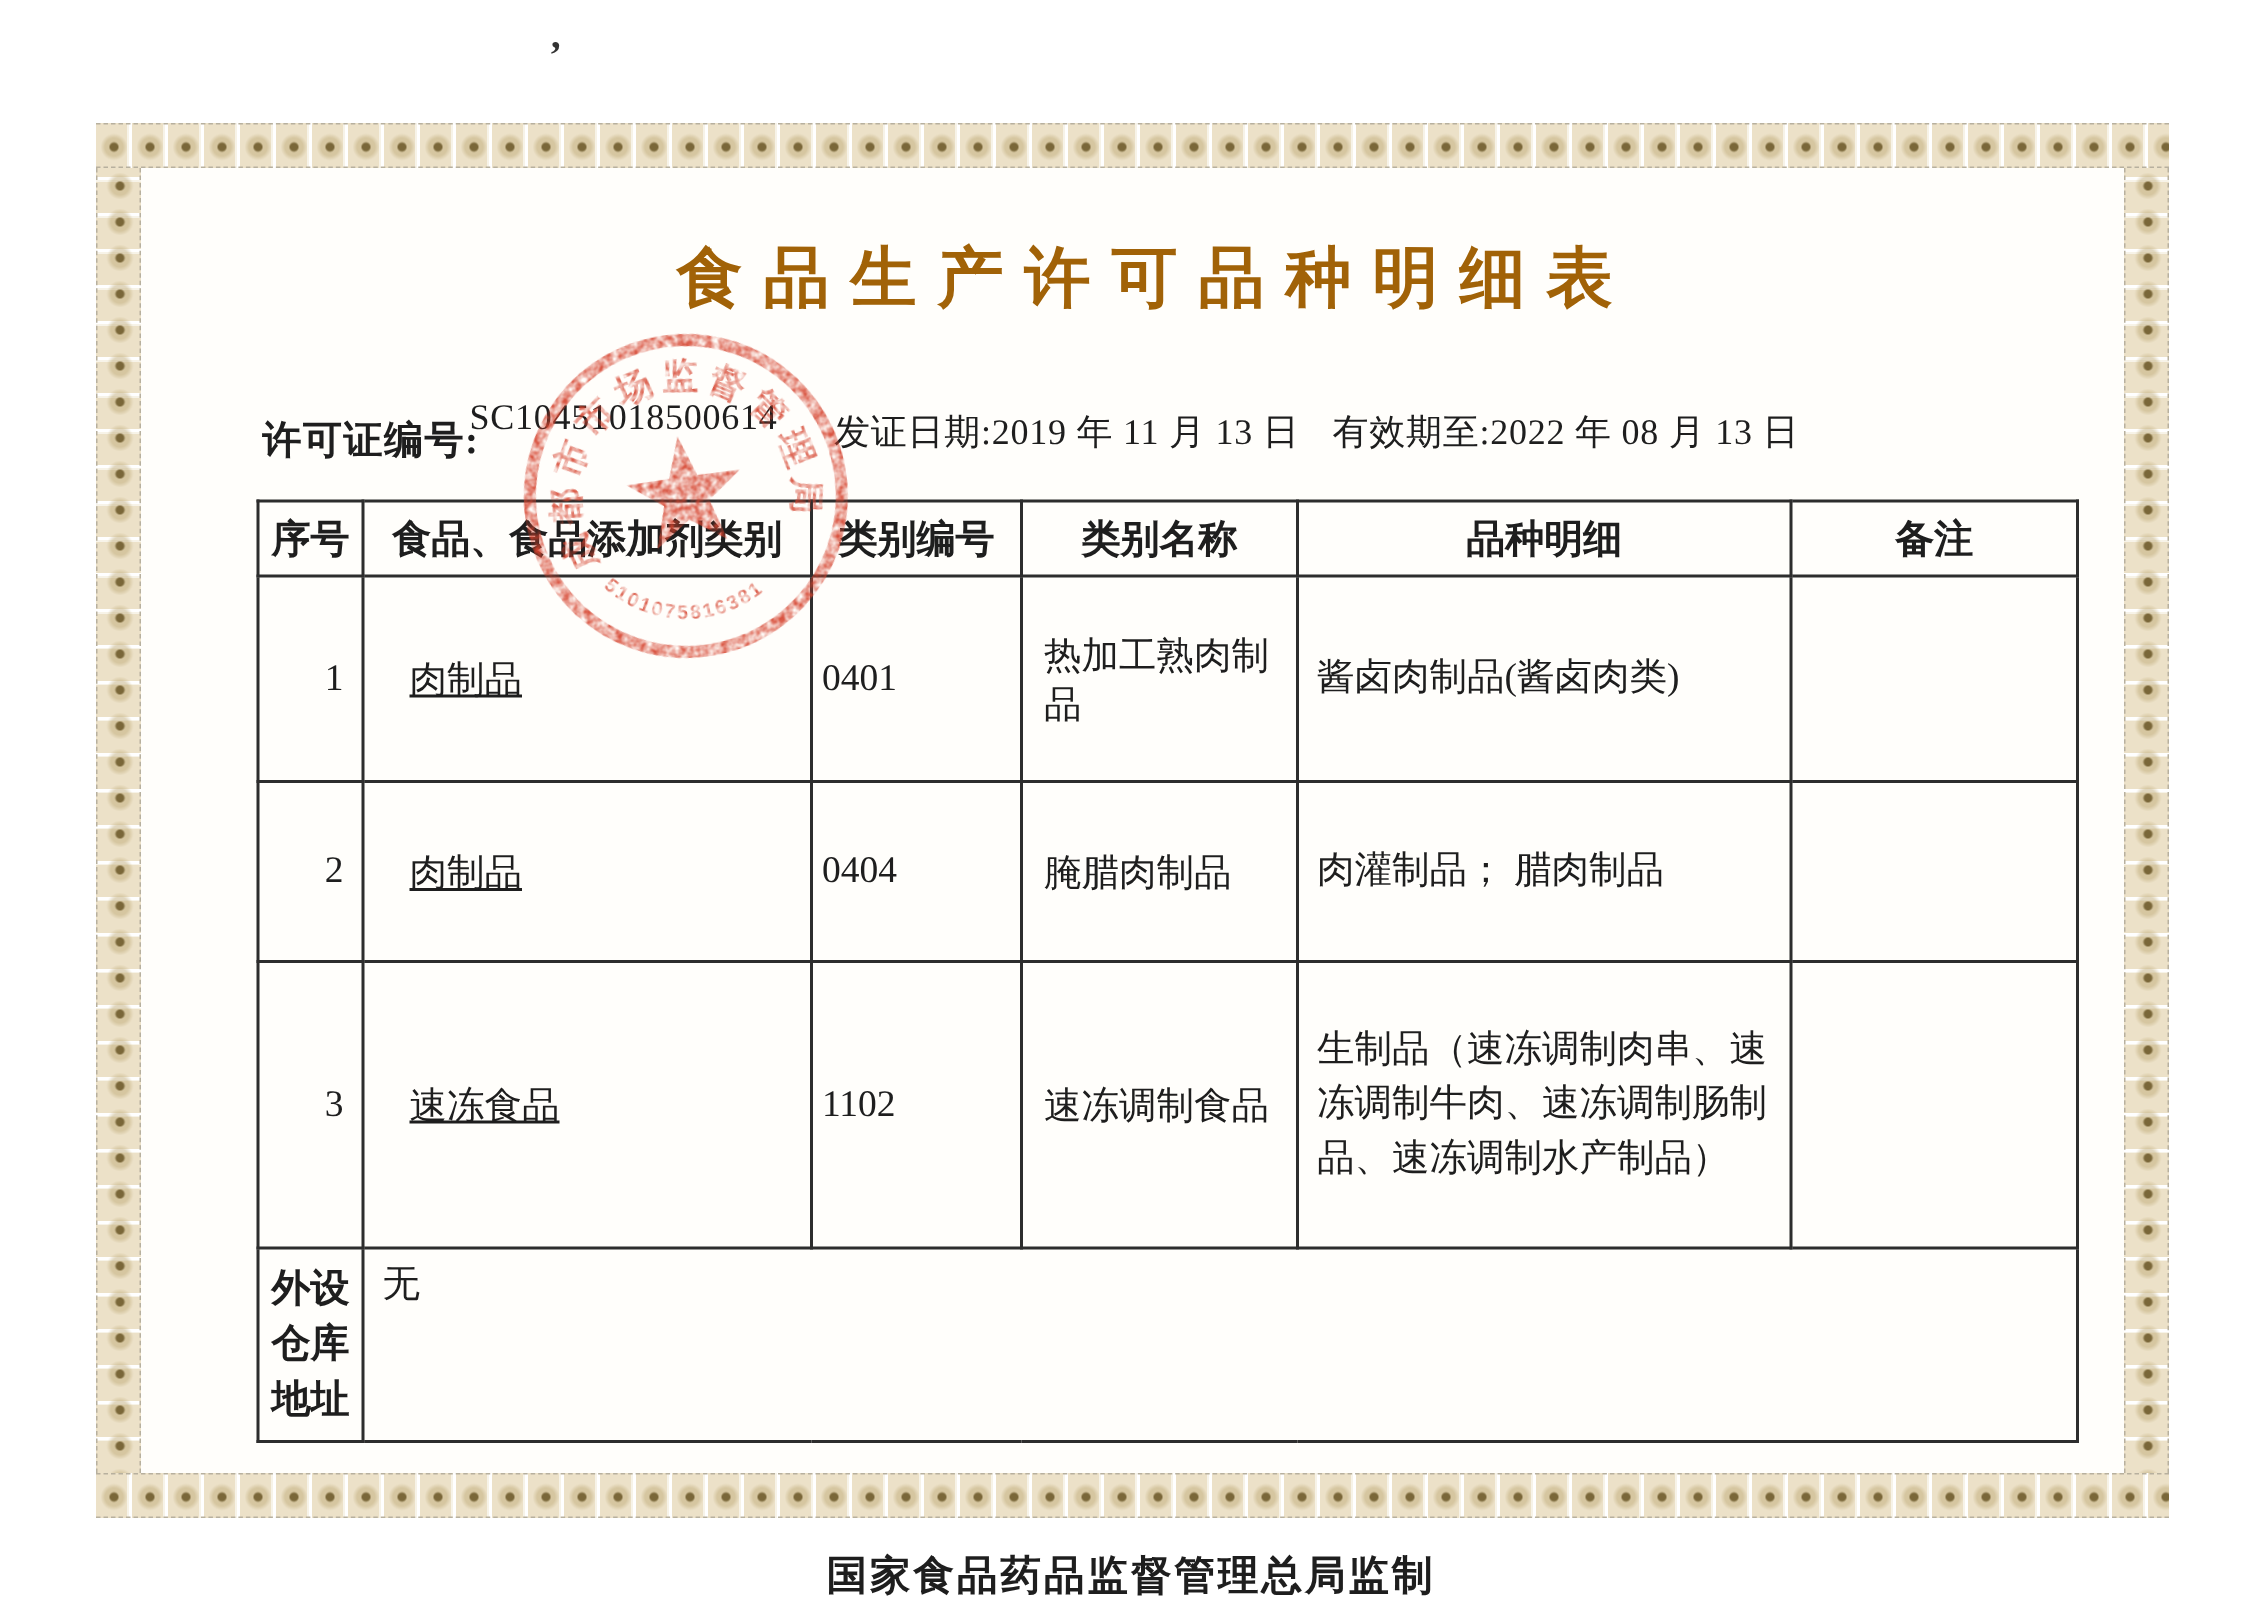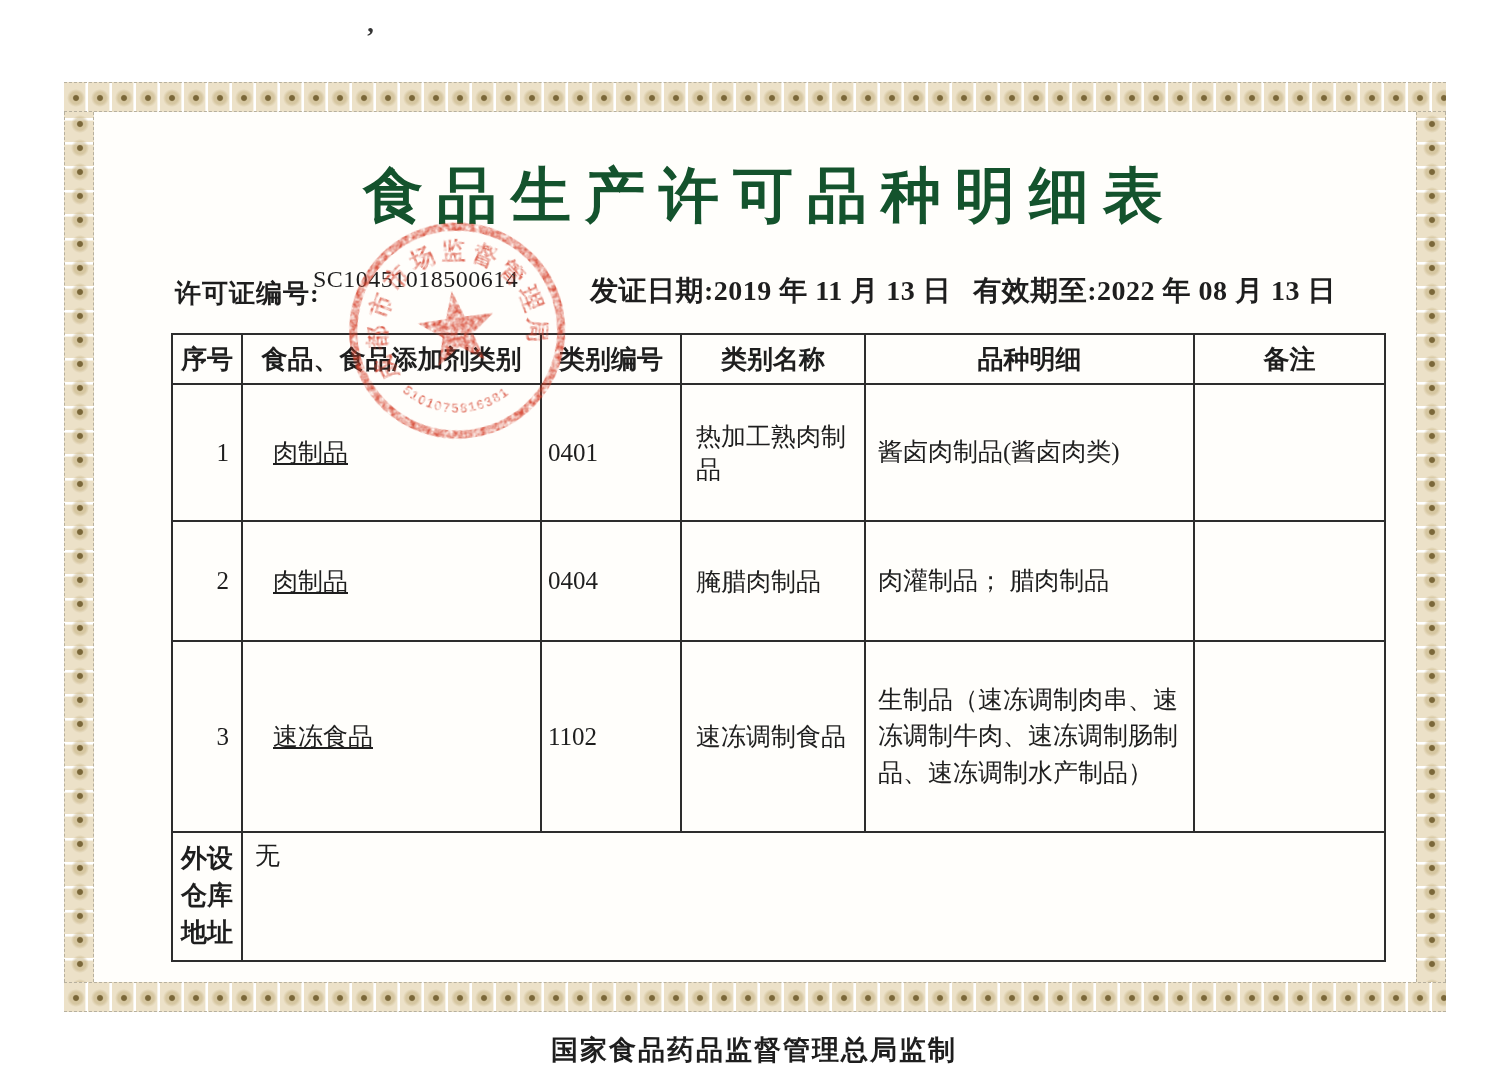--- a/index.html
+++ b/index.html
@@ -27,24 +27,24 @@
       repeating-linear-gradient(0deg, #ece1c8 0 21px, #f7f3e8 21px 22px, #ffffff 22px 24px);
     background-size: 30px 24px, 30px 24px, auto;
     border-left:1px dashed #b7b09e; border-right:1px dashed #b7b09e;
   }
   .bs.top { top:0; }  .bs.bottom { bottom:0; }
   .bs.left { left:0; } .bs.right { right:0; }
 
   
   .stray { position:absolute; left:366px; top:22px; font-size:26px; color:#333; font-weight:bold; }
   .title { position:absolute; left:96px; right:64px; top:156px; text-align:center;
-           font-size:60px; font-weight:bold; letter-spacing:14px; color:#14532d; }
+           font-size:44px; font-weight:bold; letter-spacing:14px; color:#a16207; }
   .lic-label { position:absolute; left:175px; top:276px; font-size:26px; font-weight:bold; letter-spacing:1px; }
   .lic-num   { position:absolute; left:313px; top:266px; font-size:24px; letter-spacing:0.5px; }
-  .dates     { position:absolute; left:590px; top:272px; font-size:28px; font-weight:bold; letter-spacing:0.5px; }
+  .dates     { position:absolute; left:556px; top:272px; font-size:24px; font-weight:normal; letter-spacing:0.5px; }
   .dates .gap { display:inline-block; width:22px; }
 
   
   table.lic { position:absolute; left:143px; top:333px; width:1213px;
               border-collapse:collapse; table-layout:fixed;margin-left:28px; }
   table.lic th, table.lic td { border:2px solid #2d2d2d; font-size:25px; overflow:hidden; }
   table.lic thead th { height:50px; font-weight:bold; text-align:center; vertical-align:middle; font-size:26px; }
   td.c-no     { text-align:right; padding-right:12px; vertical-align:middle; }
   td.c-cat    { padding-left:30px; vertical-align:middle;text-decoration:underline; }
   td.c-code   { padding-left:6px; vertical-align:middle; }

